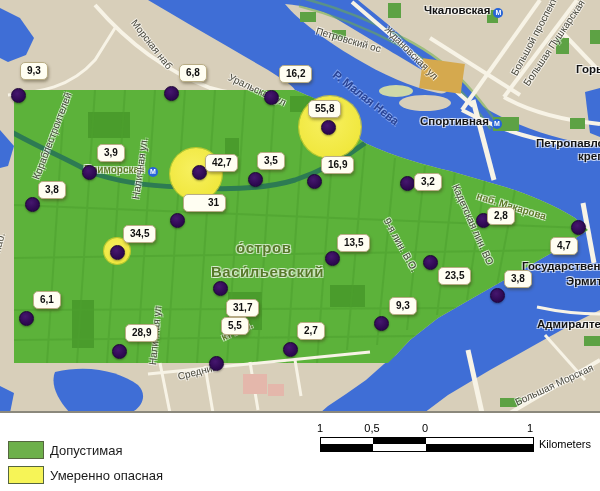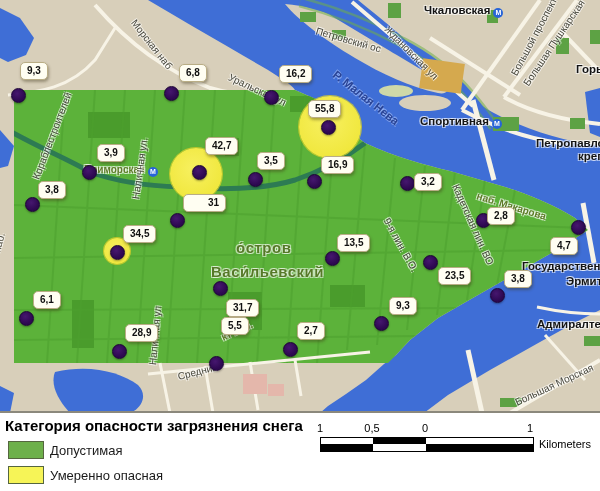--- a/index.html
+++ b/index.html
@@ -215,21 +215,21 @@
         <div class="dot" style="left: 111.5px; top: 343.5px;"></div>
         <div class="dot" style="left: 282.5px; top: 341.5px;"></div>
         <div class="dot" style="left: 208.5px; top: 355.5px;"></div>
       </div>
     <div id="labels">
         <div class="value-box" style="left: 20px; top: 62px;">9,3</div>
         <div class="value-box" style="left: 179px; top: 64px;">6,8</div>
         <div class="value-box" style="left: 279px; top: 65px;">16,2</div>
         <div class="value-box" style="left: 308px; top: 100px;">55,8</div>
         <div class="value-box" style="left: 97px; top: 144px;">3,9</div>
-        <div class="value-box" style="left: 205px; top: 137px;">42,7</div>
+        <div class="value-box" style="left: 205px; top: 154px;">42,7</div>
         <div class="value-box" style="left: 257px; top: 152px;">3,5</div>
         <div class="value-box" style="left: 321px; top: 156px;">16,9</div>
         <div class="value-box" style="left: 414px; top: 173px;">3,2</div>
         <div class="value-box" style="left: 38px; top: 181px;">3,8</div>
         <div class="value-box" style="left: 183px; top: 194px; padding-left: 24px;">31</div>
         <div class="value-box" style="left: 487px; top: 207px;">2,8</div>
         <div class="value-box" style="left: 550px; top: 237px;">4,7</div>
         <div class="value-box" style="left: 123px; top: 225px;">34,5</div>
         <div class="value-box" style="left: 337px; top: 234px;">13,5</div>
         <div class="value-box" style="left: 438px; top: 243px; margin-top: 24px;">23,5</div>
@@ -237,21 +237,20 @@
         <div class="value-box" style="left: 226px; top: 262px; margin-top: 37px;">31,7</div>
         <div class="value-box" style="left: 33px; top: 291px;">6,1</div>
         <div class="value-box" style="left: 389px; top: 297px;">9,3</div>
         <div class="value-box" style="left: 125px; top: 324px;">28,9</div>
         <div class="value-box" style="left: 297px; top: 322px;">2,7</div>
         <div class="value-box" style="left: 221px; top: 317px;">5,5</div>
       </div>
   </div>
 
   <div id="legend">
-    <div class="lg-title">Категория опасности загрязнения снега</div>
     <div id="legend-items">
         <div class="lg-swatch" style="left: 8px; top: 28px; background: rgb(109, 176, 74);"></div>
         <div class="lg-label" style="left: 50px; top: 30px;">Допустимая</div>
         <div class="lg-swatch" style="left: 8px; top: 53px; background: rgb(246, 244, 87);"></div>
         <div class="lg-label" style="left: 50px; top: 55px;">Умеренно опасная</div>
       </div>
     <div id="scalebar">
       <div class="sb-bar">
         <div class="sb-seg" style="left:0;top:0;width:52px;height:6px;background:#fff;"></div>
         <div class="sb-seg" style="left:52px;top:0;width:53px;height:6px;background:#000;"></div>

